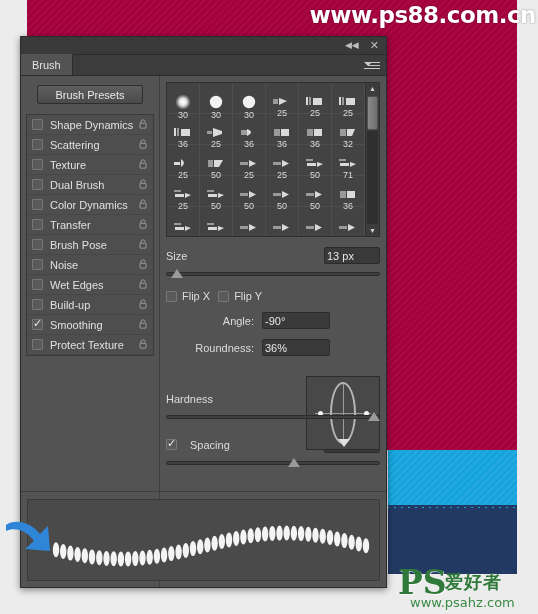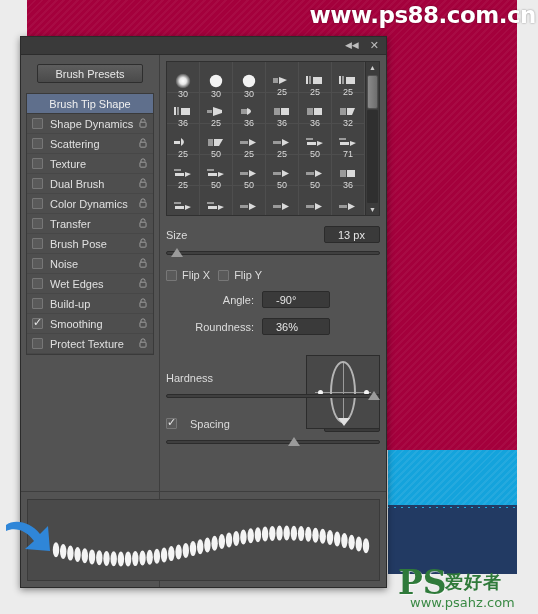--- a/index.html
+++ b/index.html
@@ -183,21 +183,21 @@
     width:11px; height:34px; margin-top:2px; border-radius:2px;
     background:linear-gradient(90deg,#8a8a8a,#6e6e6e);
     border:1px solid #505050; cursor:pointer;
   }
 
   .row{ display:flex; align-items:center; justify-content:space-between; margin-top:10px;}
   .rowlabel{ color:#dcdcdc; font-size:11px; }
   .valbox{
     background:#3a3a3a; border:1px solid #2b2b2b; border-radius:2px;
     color:#e6e6e6; font-size:11px; height:17px; width:56px;
-    display:flex; align-items:center; padding-left:13px;
+    display:flex; align-items:center; padding-left:2px;
   }
   .valbox.narrow{ width:68px; }
 
   .slider{ position:relative; height:12px; margin-top:4px; }
   .strack{
     position:absolute; left:0; right:0; top:4px; height:4px;
     background:#3f3f3f; border:1px solid #2c2c2c; border-radius:2px;
   }
   .sthumb{
     position:absolute; top:1px; width:0; height:0;
@@ -266,29 +266,35 @@
   <div class="wm-url">www.psahz.com</div>
 </div>
 
 <div class="panel">
 
   <div class="titlebar">
     <span class="tb-icon">◀◀</span>
     <span class="tb-icon tb-close">✕</span>
   </div>
 
+  <div class="tabrow">
+    <div class="tab">Brush</div>
+    <div class="hamburger">
+      <span class="ham-tri"></span>
+        <i></i>
+        <i></i>
+        <i></i>
+    </div>
+  </div>
 
   <div class="body">
 
     <div class="leftcol">
       <button class="presets-btn">Brush Presets</button>
       <div class="optlist">
-          <div class="optrow header">
-            <span>Brush Tip Shape</span>
-          </div>
           <div class="optrow">
             <span class="cbox"></span>
             <span class="optlabel">Shape Dynamics</span>
             <svg class="lock" viewBox="0 0 10 12">
   <path d="M2.4,5 V3.4 A2.6,2.6 0 0 1 7.6,3.4 V4" fill="none" stroke="#c3c3c3" stroke-width="1.1"></path>
   <rect x="1.2" y="5" width="7.6" height="6.2" rx="1" fill="none" stroke="#c3c3c3" stroke-width="1.1"></rect>
 </svg>
           </div>
           <div class="optrow">
             <span class="cbox"></span>

